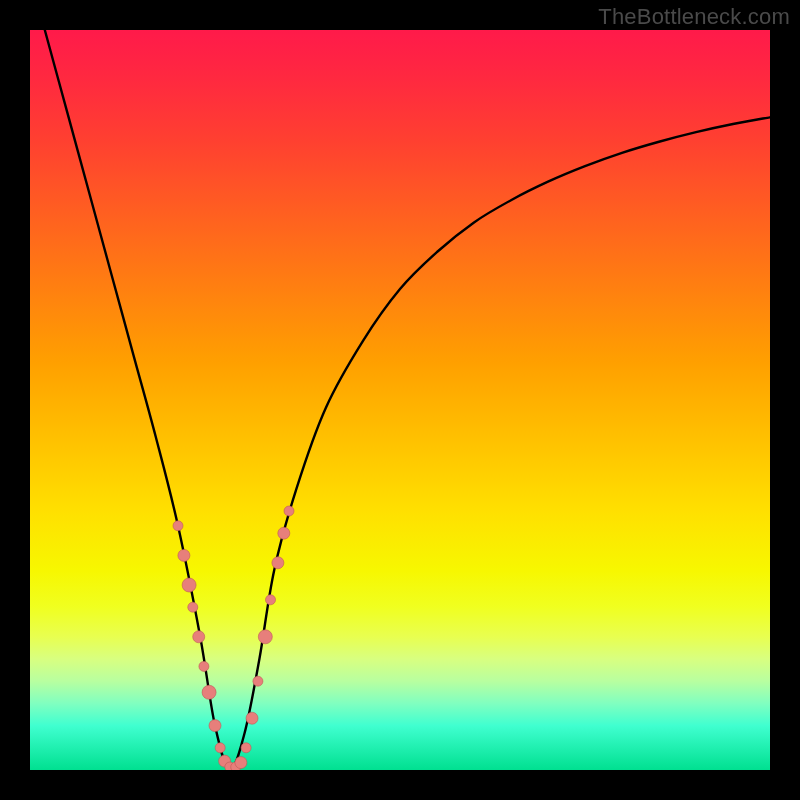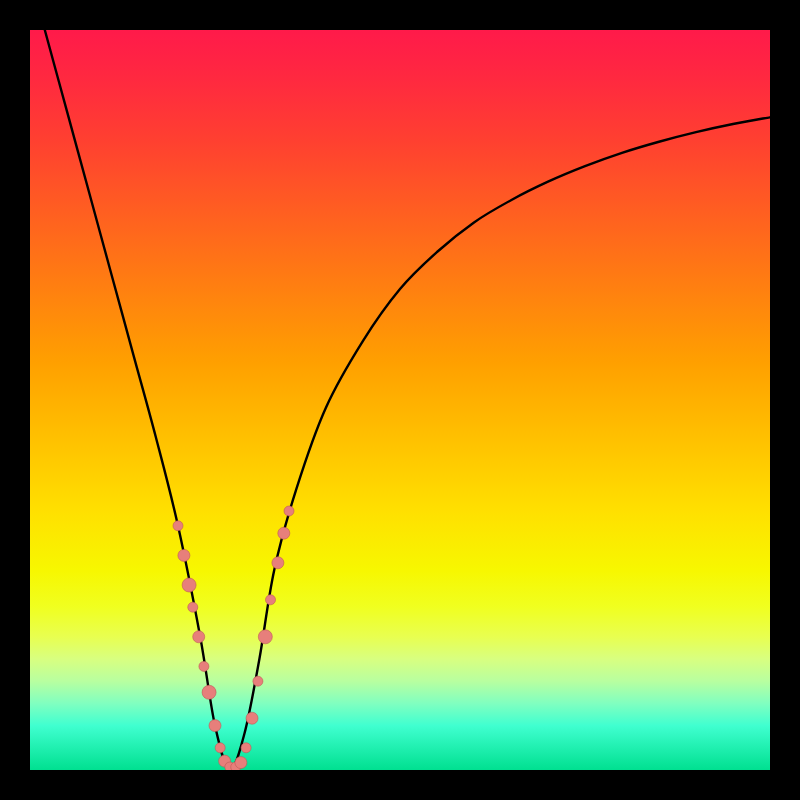--- a/index.html
+++ b/index.html
@@ -63,20 +63,21 @@
   .dot {
     fill: #e77f7b;
     stroke: #c05a56;
     stroke-width: 0.6;
   }
 </style>
 </head>
 <body>
 
 <div class="frame">
+  <div class="watermark">TheBottleneck.com</div>
   <div class="plot">
     <svg class="curve" viewBox="0 0 740 740" preserveAspectRatio="none">
       <path id="curve-path" fill="none" stroke="#000000" stroke-width="2.4" stroke-linecap="round" stroke-linejoin="round" d="M 14.80 0.00 C 18.50 13.57, 29.60 54.27, 37.00 81.40 C 44.40 108.53, 51.80 135.67, 59.20 162.80 C 66.60 189.93, 74.00 217.07, 81.40 244.20 C 88.80 271.33, 96.20 298.47, 103.60 325.60 C 111.00 352.73, 118.40 378.63, 125.80 407.00 C 133.20 435.37, 140.60 462.50, 148.00 495.80 C 155.40 529.10, 164.03 573.50, 170.20 606.80 C 176.37 640.10, 180.07 673.40, 185.00 695.60 C 189.93 717.80, 194.87 738.77, 199.80 740.00 C 204.73 741.23, 209.67 721.50, 214.60 703.00 C 219.53 684.50, 224.47 656.13, 229.40 629.00 C 234.33 601.87, 238.03 568.57, 244.20 540.20 C 250.37 511.83, 257.77 485.93, 266.40 458.80 C 275.03 431.67, 284.90 402.07, 296.00 377.40 C 307.10 352.73, 320.67 330.53, 333.00 310.80 C 345.33 291.07, 357.67 273.80, 370.00 259.00 C 382.33 244.20, 394.67 233.10, 407.00 222.00 C 419.33 210.90, 431.67 201.03, 444.00 192.40 C 456.33 183.77, 468.67 176.98, 481.00 170.20 C 493.33 163.42, 505.67 157.37, 518.00 151.70 C 530.33 146.03, 542.67 140.97, 555.00 136.16 C 567.33 131.35, 579.67 126.91, 592.00 122.84 C 604.33 118.77, 616.67 115.19, 629.00 111.74 C 641.33 108.29, 653.67 105.08, 666.00 102.12 C 678.33 99.16, 690.67 96.45, 703.00 93.98 C 715.33 91.51, 733.83 88.43, 740.00 87.32"></path>
       <g id="dots-group">
           <circle cx="148.00" cy="495.80" r="5" class="dot"></circle>
           <circle cx="153.92" cy="525.40" r="6" class="dot"></circle>
           <circle cx="159.10" cy="555.00" r="7" class="dot"></circle>
           <circle cx="162.80" cy="577.20" r="5" class="dot"></circle>
           <circle cx="168.72" cy="606.80" r="6" class="dot"></circle>
           <circle cx="173.90" cy="636.40" r="5" class="dot"></circle>

